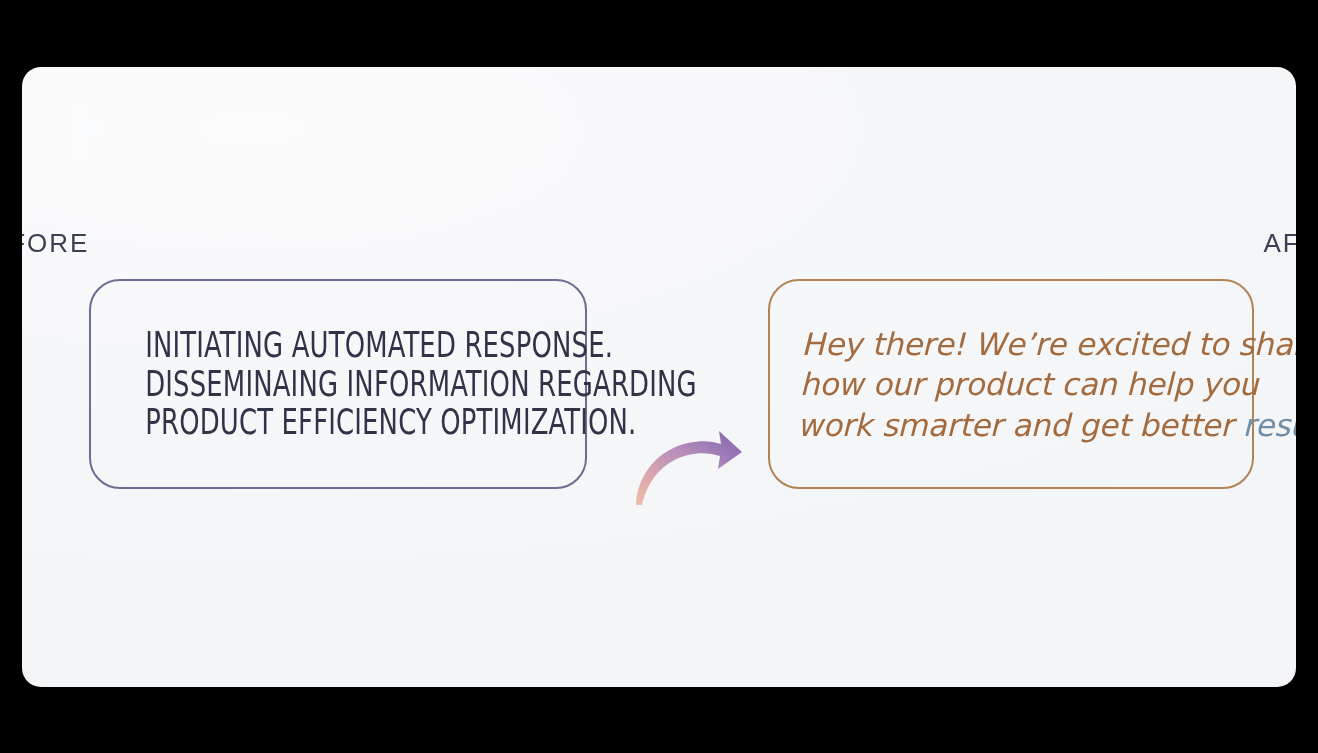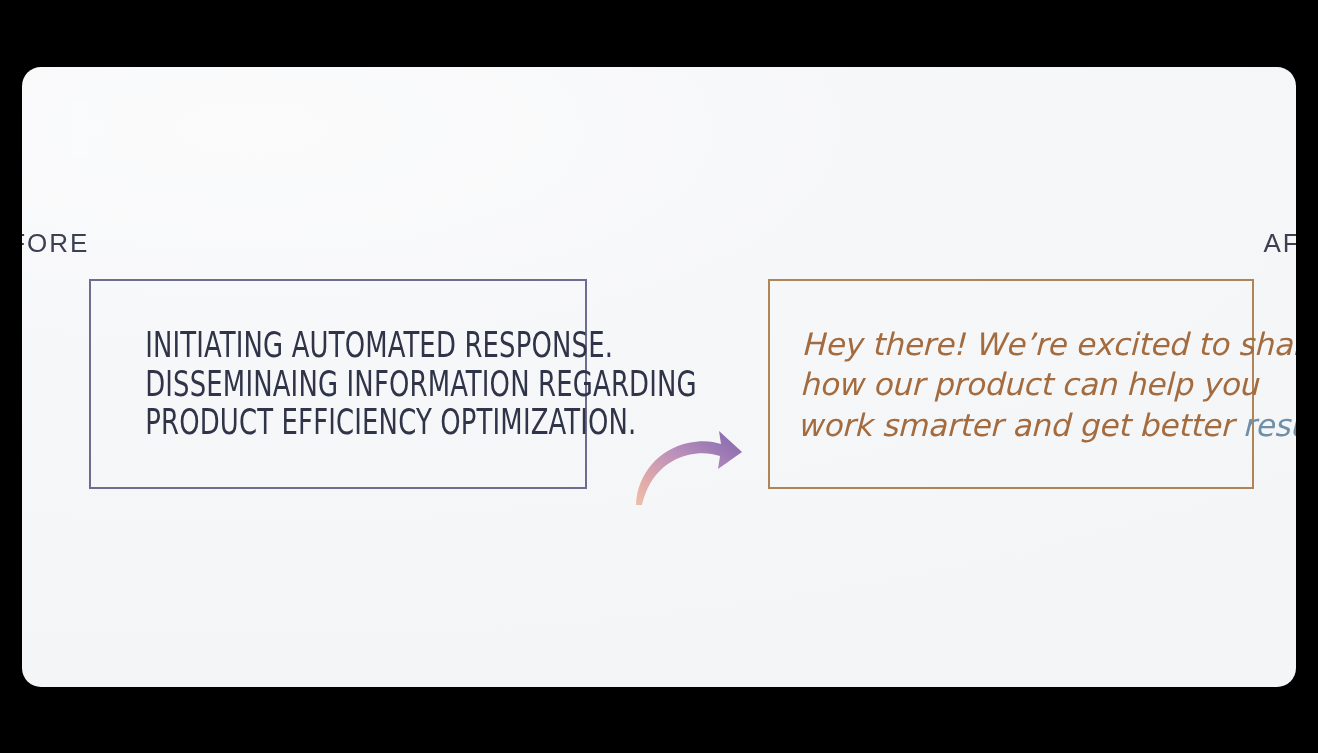--- a/index.html
+++ b/index.html
@@ -89,20 +89,21 @@
 
   
   .quote-box {
     position: absolute;
     top: 212px;
     box-sizing: border-box;
     background: transparent;
     display: flex;
     align-items: center;
     justify-content: center;
+    border-radius: 31px;
   }
 
   #box-before {
     left: 67px;
     width: 498px;
     height: 210px;
     border: 2px solid #6d6c91;
   }
   #box-after {
     left: 86px;

